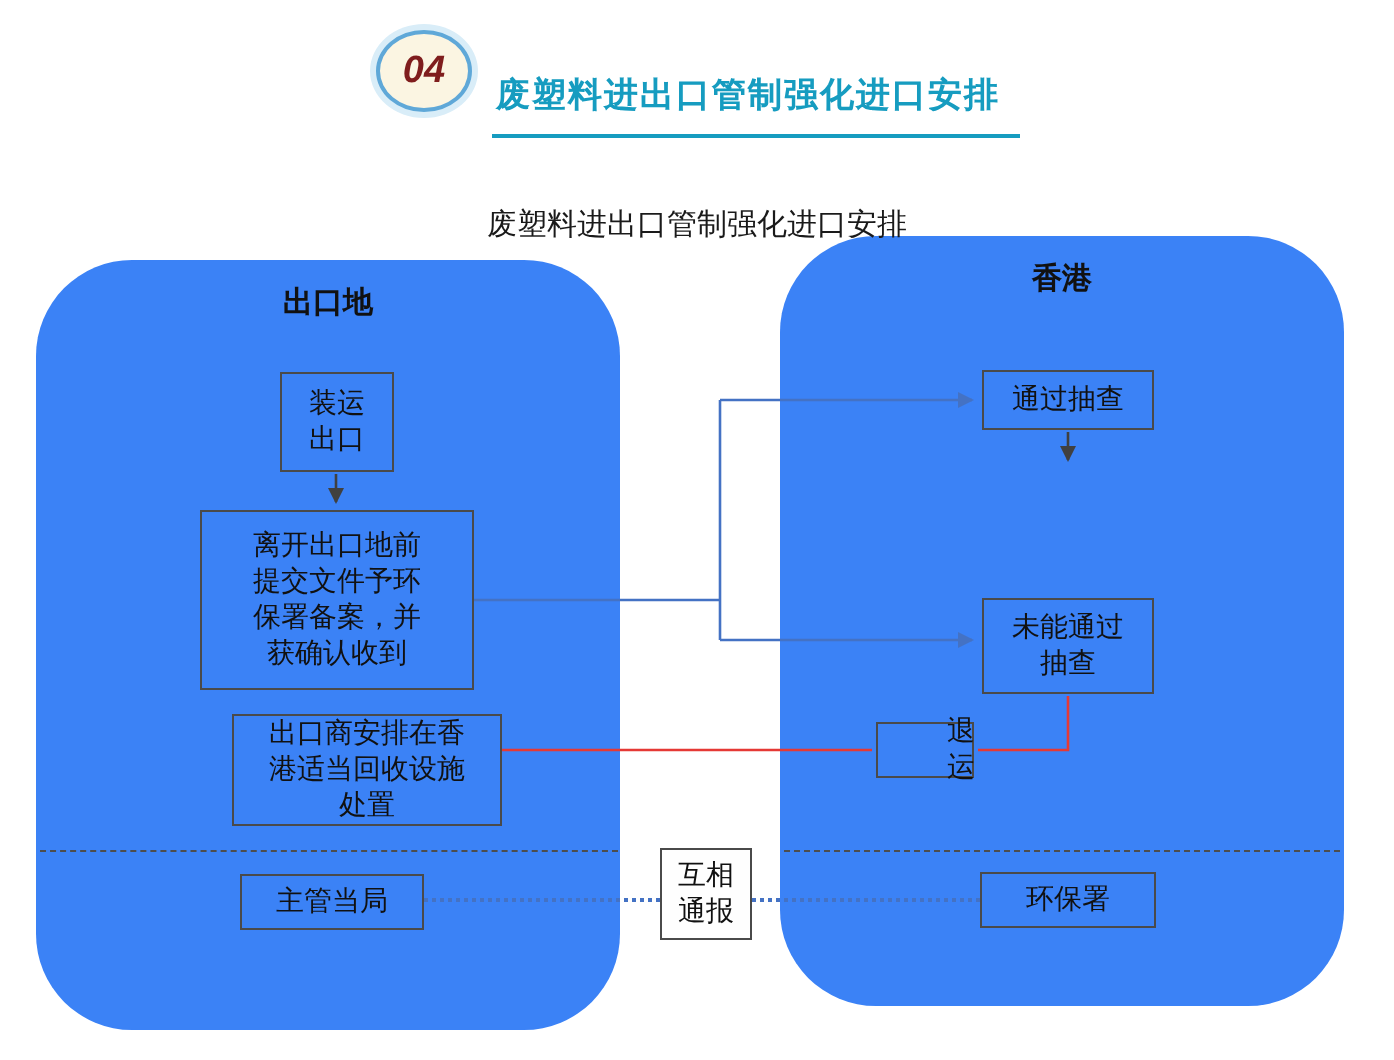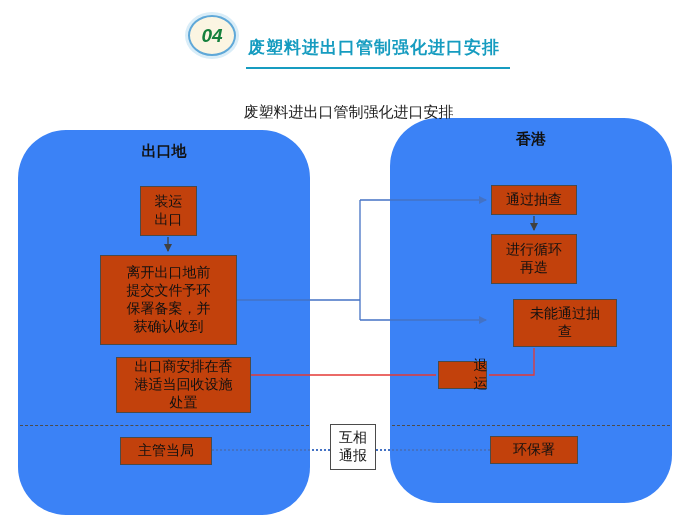--- a/index.html
+++ b/index.html
@@ -5,21 +5,21 @@
   * { margin:0; padding:0; box-sizing:border-box; }
   html,body { background:#ffffff; font-family:"Liberation Sans","DejaVu Sans",sans-serif; }
   .canvas { position:relative; width:697px; height:530px; background:#ffffff; overflow:hidden; }
 
   
   .badge {
     position:absolute; left:188px; top:15px; width:48px; height:41px;
     border:2px solid #5fa8d8; border-radius:50%;
     background:#fbf5e2; box-shadow:0 0 0 3px #d9edf8;
     display:flex; align-items:center; justify-content:center;
-    font-style:italic; font-weight:bold; font-size:19px; color:#15803d;
+    font-style:italic; font-weight:bold; font-size:19px; color:#7f1d1d;
     z-index:5;
   }
   .badge-title {
     position:absolute; left:246px; top:36px; z-index:5;
     font-size:17px; font-weight:bold; color:#169cc0; letter-spacing:1px;
     padding:0 10px 8px 2px; border-bottom:2px solid #169cc0;
   }
   .diagram-title {
     position:absolute; left:0; top:103px; width:697px;
     text-align:center; font-size:15px; color:#1a1a1a; z-index:5;
@@ -27,31 +27,31 @@
 
   
   .panel { position:absolute; background:#3b82f6; border-radius:48px; z-index:1; }
   .panel-left  { left:18px;  top:130px; width:292px; height:385px; }
   .panel-right { left:390px; top:118px; width:282px; height:385px; }
   .panel-title { position:absolute; left:0; width:100%; top:12px; text-align:center;
                  font-size:15px; font-weight:bold; color:#111; }
 
   
   .node {
-    position:absolute; background:#c2410c; border:1px solid #4a4a4a;
+    position:absolute; background:#3b82f6; border:1px solid #4a4a4a;
     display:flex; align-items:center; justify-content:center; text-align:center;
     font-size:14px; color:#111; line-height:1.28; z-index:3;
   }
   .n-shipment  { left:140px; top:186px; width:57px;  height:50px; padding:0 12px; }
   .n-submit    { left:100px; top:255px; width:137px; height:90px; padding:16px 22px; }
   .n-arrange   { left:98px;  top:357px; width:135px; height:56px; padding:0 15px;margin-left:18px; }
   .n-authority { left:120px; top:437px; width:92px;  height:28px; }
   .n-pass      { left:491px; top:185px; width:86px;  height:30px; }
   .n-recycle   { left:491px; top:234px; width:86px;  height:50px; padding:0 14px; }
-  .n-fail      { left:513px; top:299px; width:104px;  height:48px; padding:0 14px; }
+  .n-fail      { left:491px; top:299px; width:86px;  height:48px; padding:0 14px; }
   .n-return    { left:438px; top:361px; width:49px;  height:28px;padding-left:36px; }
   .n-epd       { left:490px; top:436px; width:88px;  height:28px; }
   .n-notify    { left:330px; top:424px; width:46px;  height:46px; padding:0 8px; background:#fefefe; }
 
   
   .sep { position:absolute; border-top:1.5px dashed #4d4d4d; z-index:2; }
   .sep-left  { left:20px;  top:425px; width:289px; }
   .sep-right { left:392px; top:425px; width:278px; }
   .dotline { position:absolute; border-top:2px dotted #4472c4; z-index:2; }
   .dot-left  { left:212px; top:449px; width:118px; }
@@ -110,20 +110,19 @@
 
   <div class="dotline dot-left"></div>
   <div class="dotline dot-right"></div>
 
   <div class="node n-shipment">装运出口</div>
   <div class="node n-submit">离开出口地前提交文件予环保署备案，并获确认收到</div>
   <div class="node n-arrange">出口商安排在香港适当回收设施处置</div>
   <div class="node n-authority">主管当局</div>
 
   <div class="node n-pass">通过抽查</div>
-  <div class="node n-recycle">进行循环再造</div>
   <div class="node n-fail">未能通过抽查</div>
   <div class="node n-return">退运</div>
   <div class="node n-epd">环保署</div>
 
   <div class="node n-notify">互相通报</div>
 
 </div>
 
 </body></html>

